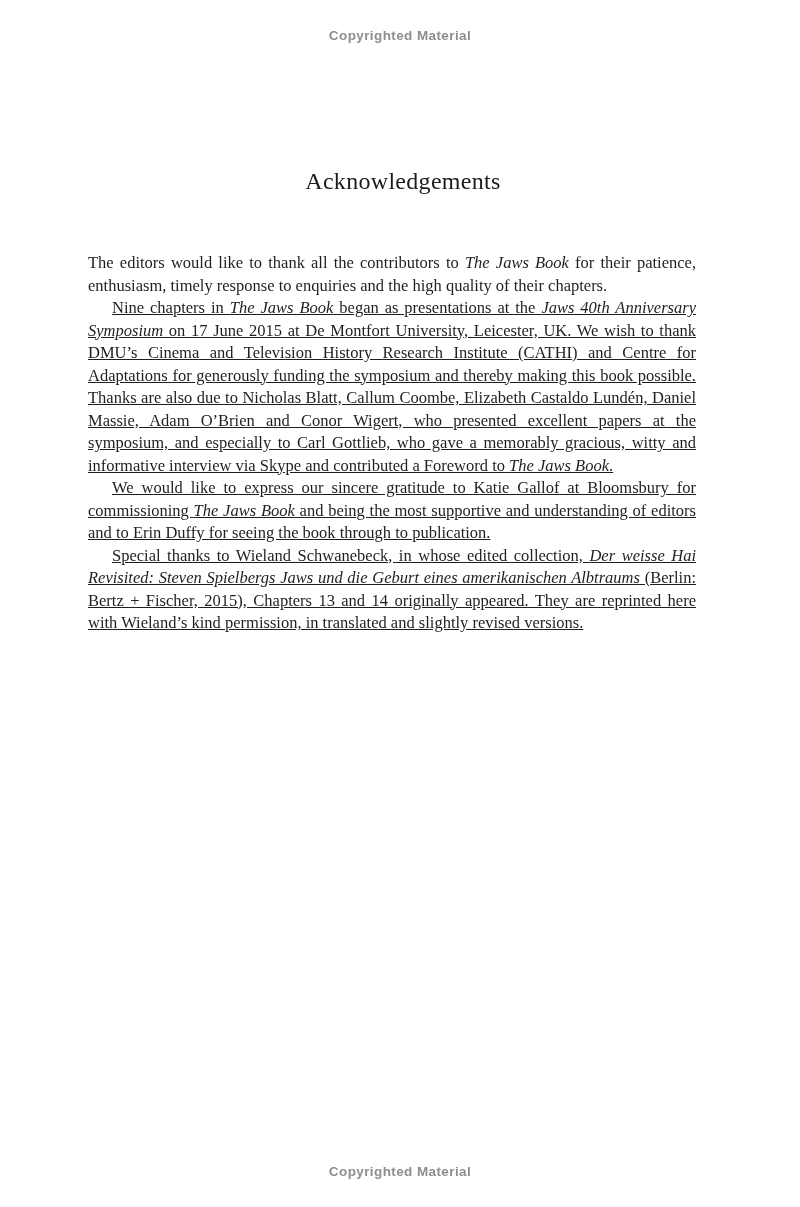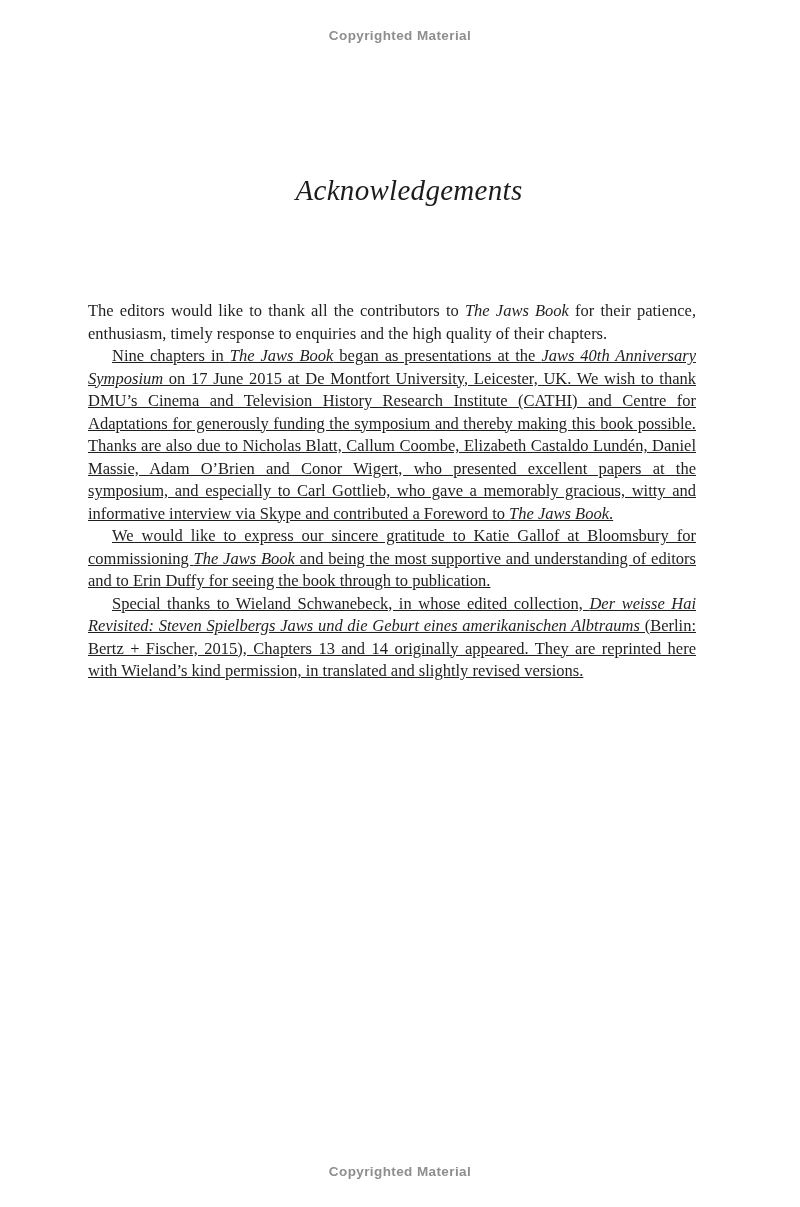--- a/index.html
+++ b/index.html
@@ -27,35 +27,33 @@
     letter-spacing: 0.4px;
     color: #8e8e8e;
   }
   .copyright-top { top: 28px; }
   .copyright-bottom { top: 1164px; }
   .page-title {
     position: absolute;
     top: 157px;
     left: 88px;
     width: 608px;
-    margin: 17px;
+    margin: 11px;
     text-align: center;
     font-family: "Liberation Serif", "DejaVu Serif", serif;
     font-weight: normal;
-    font-size: 29px;
+    font-size: 24px;
     letter-spacing: 0.3px;
     color: #1c1c1c;
-    font-style: italic;
   }
   .body-text {
     position: absolute;
     top: 252px;
     left: 88px;
     width: 608px;
-    margin-top: 48px;
   }
   .body-text p {
     margin: 0;
     font-size: 16.5px;
     line-height: 22.5px;
     text-align: justify;
     color: #1f1f1f;
   }
   .body-text p.indent {
     text-indent: 24px;

